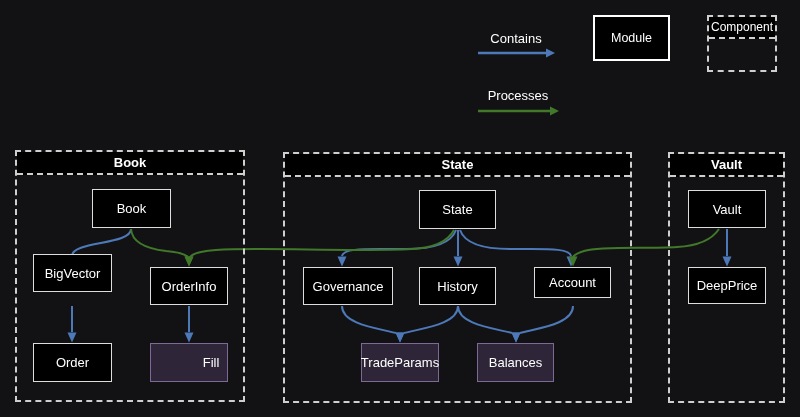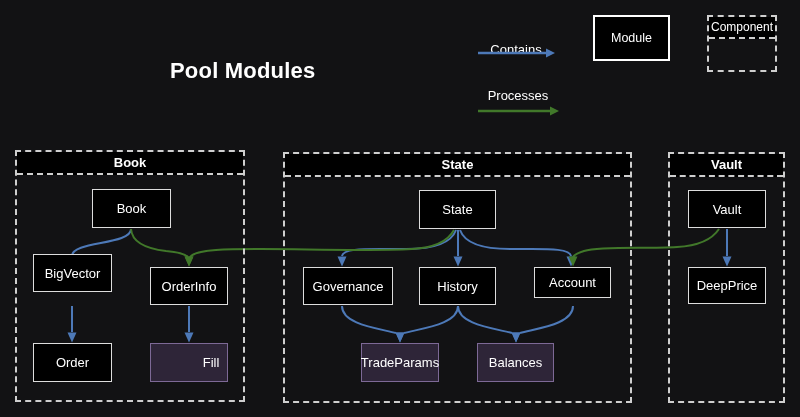--- a/index.html
+++ b/index.html
@@ -27,21 +27,21 @@
   .page-title {
     position: absolute; left: 170px; top: 58px;
     font-size: 22px; font-weight: bold; letter-spacing: 0.2px;
   }
 
   
   .legend-text {
     position: absolute; width: 80px; text-align: center;
     font-size: 13px; color: var(--text);
   }
-  .legend-text.contains { left: 476px; top: 42px; }
+  .legend-text.contains { left: 476px; top: 31px; }
   .legend-text.processes { left: 478px; top: 88px; }
   .legend-arrow { position: absolute; }
   .legend-arrow.contains { left: 477px; top: 47px; }
   .legend-arrow.processes { left: 477px; top: 105px; }
 
   .legend-module {
     position: absolute; left: 593px; top: 15px; width: 77px; height: 46px;
     box-sizing: border-box; background: var(--node-fill);
     border: 2px solid #ffffff; color: var(--text); font-size: 12.5px;
     display: flex; align-items: center; justify-content: center;
@@ -144,21 +144,20 @@
       <div class="node" style="left: 419px; top: 190px; width: 77px; height: 39px;">State</div>
       <div class="node" style="left: 303px; top: 267px; width: 90px; height: 38px;">Governance</div>
       <div class="node" style="left: 419px; top: 267px; width: 77px; height: 38px;">History</div>
       <div class="node" style="left: 534px; top: 267px; width: 77px; height: 31px;">Account</div>
       <div class="node primitive" style="left: 361px; top: 343px; width: 78px; height: 39px;">TradeParams</div>
       <div class="node primitive" style="left: 477px; top: 343px; width: 77px; height: 39px;">Balances</div>
       <div class="node" style="left: 688px; top: 190px; width: 78px; height: 38px;">Vault</div>
       <div class="node" style="left: 688px; top: 267px; width: 78px; height: 37px;">DeepPrice</div>
     </div>
 
-  <div class="page-title">Pool Modules</div>
 
   <div class="legend-text contains">Contains</div>
   <svg class="legend-arrow contains" width="82" height="12">
     <line class="legend-line-contains" x1="1" y1="6" x2="69" y2="6"></line>
     <polygon class="arrow-contains" points="69,1.5 69,10.5 78,6"></polygon>
   </svg>
 
   <div class="legend-text processes">Processes</div>
   <svg class="legend-arrow processes" width="86" height="12">
     <line class="legend-line-processes" x1="1" y1="6" x2="73" y2="6"></line>

